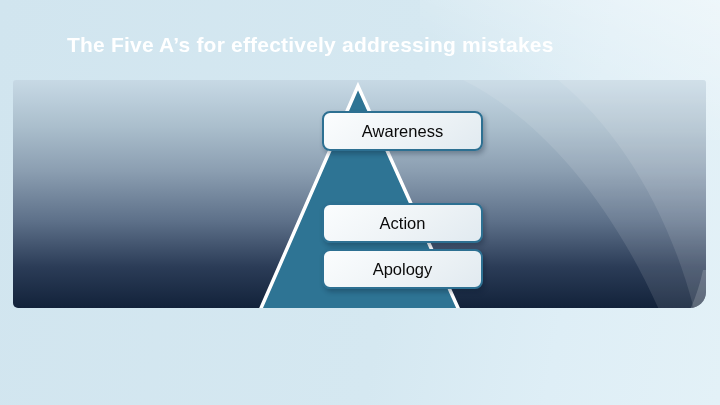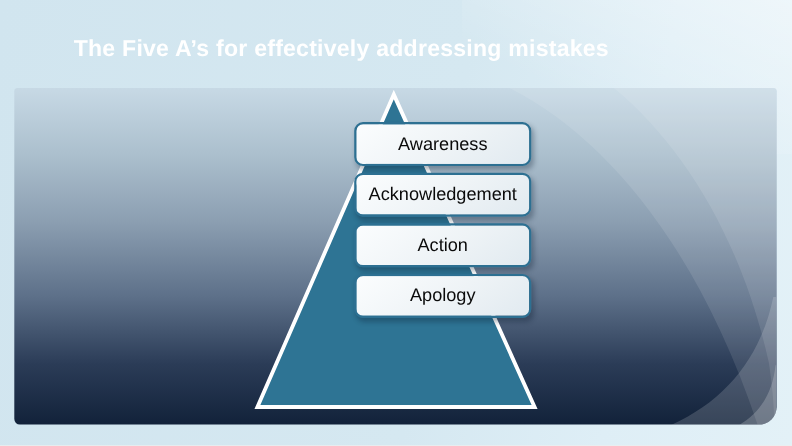--- a/index.html
+++ b/index.html
@@ -13,21 +13,21 @@
     content:''; position:absolute; right:0; top:0; width:300px; height:140px;
     background:linear-gradient(205deg, rgba(255,255,255,0.45) 0%, rgba(255,255,255,0) 65%);
   }
   .slide-title {
     position:absolute; left:67px; top:33px;
     font-size:21px; font-weight:bold; letter-spacing:0.2px;
     color:var(--title-text,#ffffff);
     white-space:nowrap;
   }
   .panel {
-    position:absolute; left:13px; top:80px; width:693px; height:306px;
+    position:absolute; left:13px; top:80px; width:693px; height:228px;
     border-radius:3px 3px 16px 5px; overflow:hidden;
     background:linear-gradient(180deg,
       var(--panel-top,#c7d9e5) 0%, #abbfcd 20%, #8b9eb1 40%,
       #5d7089 62%, #2b3c57 82%, var(--panel-bottom,#12223a) 100%);
   }
   svg.decor, svg.pyramid { position:absolute; left:0; top:0; display:block; }
   .sw1 { fill:rgba(255,255,255,0.10); }
   .sw2 { fill:rgba(255,255,255,0.10); }
   .sw3 { fill:rgba(255,255,255,0.16); }
   .sw4 { fill:rgba(255,255,255,0.20); }
@@ -68,23 +68,20 @@
       <path class="sw4" d="M 644,313 C 674,303 689,281 692,252 L 693,252 L 693,313 Z"></path>
     </svg>
 
     <svg class="pyramid" width="693" height="313" viewBox="0 0 693 313">
       <polygon points="345,6 221,290 473,290"></polygon>
     </svg>
 
     <div class="level-box lb1">
       <span>Awareness</span>
     </div>
-    <div class="level-box lb2">
-      <span>Acknowledgement</span>
-    </div>
     <div class="level-box lb3">
       <span>Action</span>
     </div>
     <div class="level-box lb4">
       <span>Apology</span>
     </div>
 
   </div>
 </div>
 

